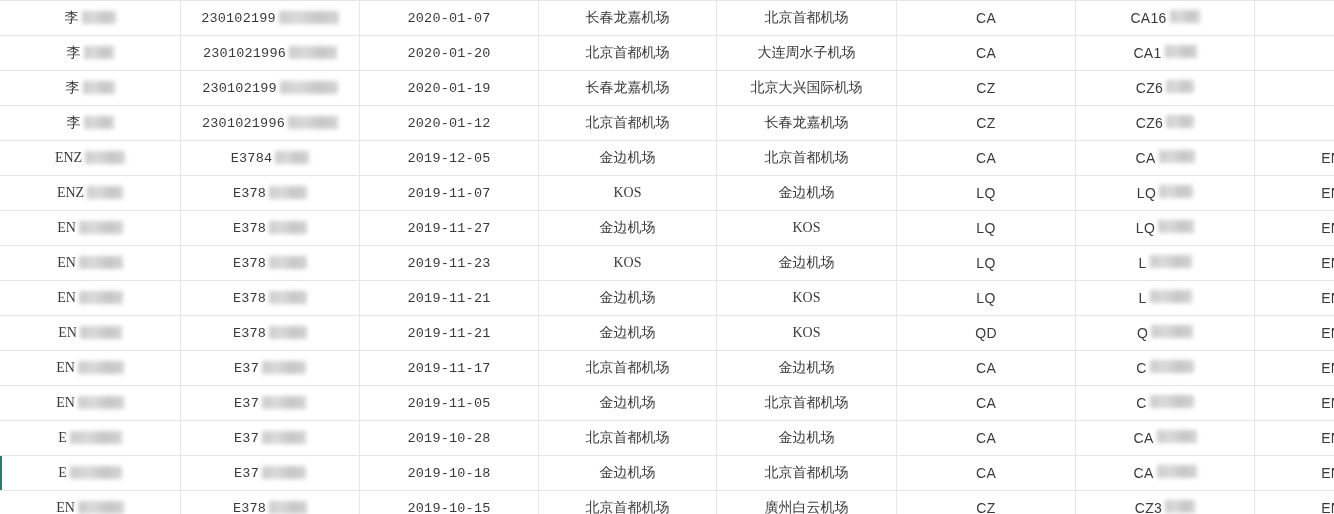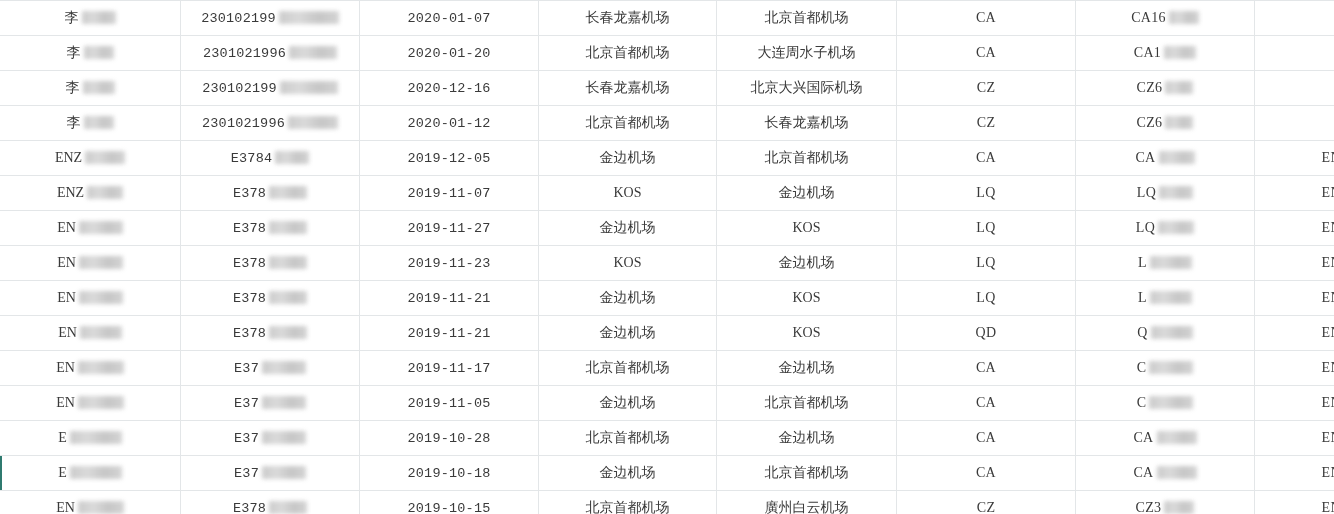--- a/index.html
+++ b/index.html
@@ -59,21 +59,21 @@
     height: 13px;
     border-radius: 1px;
     background: linear-gradient(90deg,#c9c9c9,#d8d8d8,#c4c4c4,#d2d2d2);
     filter: blur(2.2px);
     opacity: .95;
     vertical-align: middle;
     position: relative;
     top: -1px;
   }
   .date-mono { font-family: "Liberation Mono", monospace; font-size: 13.5px; letter-spacing: .2px;}
-  .latin { font-family: Liberation Serif, serif; letter-spacing: .3px; align-items: center;}
+  .latin { font-family: Liberation Sans, sans-serif; letter-spacing: .3px; align-items: center;}
   .left-marker {
     position: absolute;
     left: 0;
     width: 2px;
     background: #2f7a6f;
   }
   .wrap { position: relative; }
   
 </style>
 </head>
@@ -139,21 +139,21 @@
         <tr>
           <td class="c0"><span class="cell-inner">
               <span>李</span>
               <span class="blur" style="width: 32px;"></span>
             </span></td>
           <td class="c1"><span class="cell-inner date-mono">
               <span>230102199</span>
               <span class="blur" style="width: 58px;"></span>
             </span></td>
           <td class="c2"><span class="cell-inner date-mono">
-              <span>2020-12-16</span>
+              <span>2020-01-19</span>
             </span></td>
           <td class="c3"><span class="cell-inner">
               <span>长春龙嘉机场</span>
             </span></td>
           <td class="c4"><span class="cell-inner">
               <span>北京大兴国际机场</span>
             </span></td>
           <td class="c5"><span class="cell-inner latin">
               <span>CZ</span>
             </span></td>

